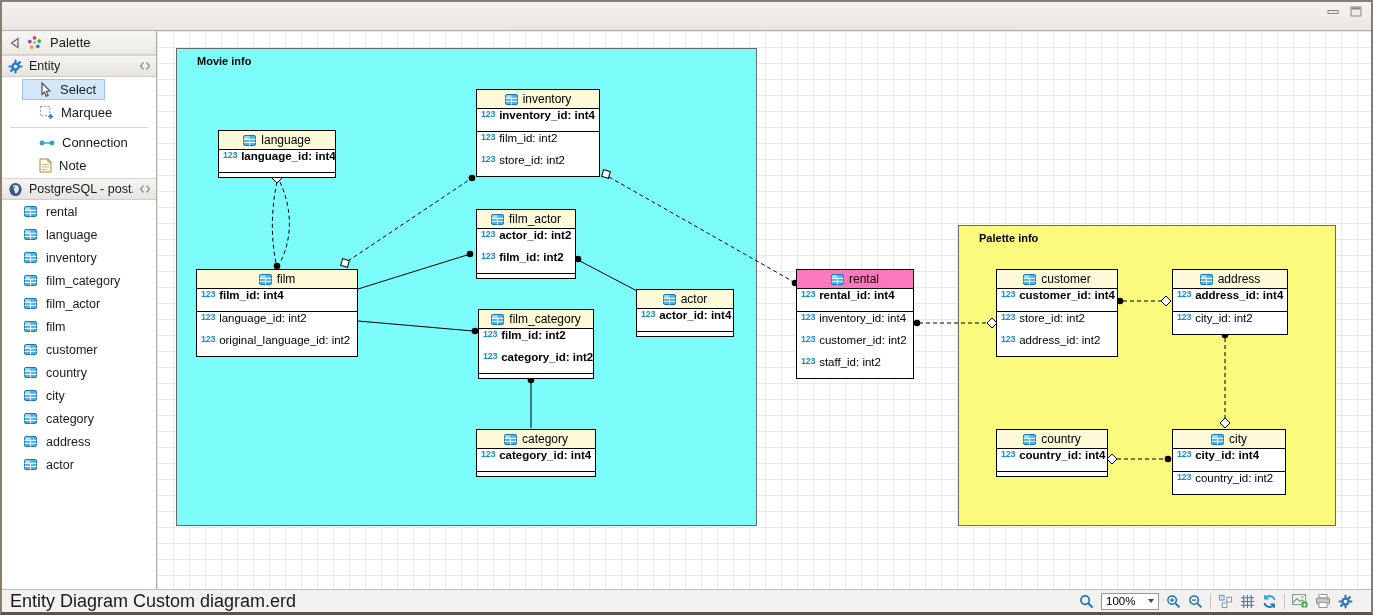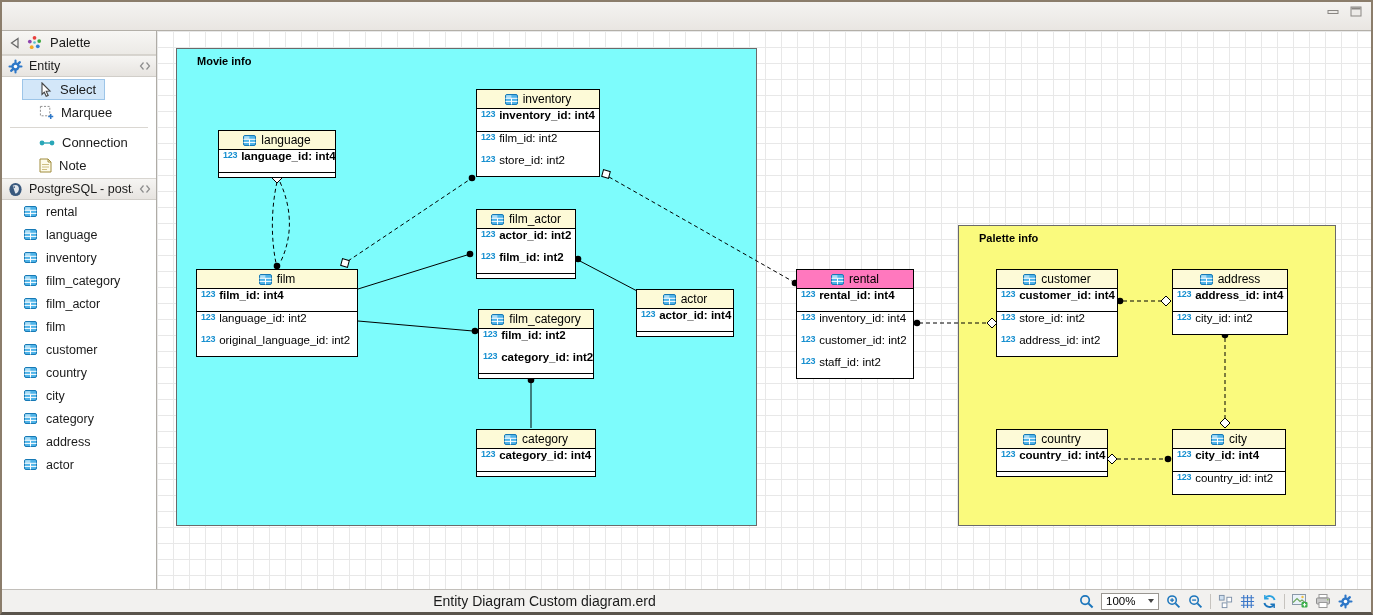--- a/index.html
+++ b/index.html
@@ -46,21 +46,21 @@
   .conn-svg path.dashed { stroke-dasharray:4,3; }
   .entity { position:absolute; z-index:3; background:#fff; border:1px solid #000; font-size:11.5px; }
   .ent-header { height:19px; display:flex; align-items:center; justify-content:center; gap:5px; border-bottom:1px solid #000; font-size:12px; }
   .ent-pk { border-bottom:1px solid #000; }
   .col-row { height:22px; display:flex; padding:0 5px 0 4px; white-space:nowrap; }
   .col-prefix { color:#168FD0; font-size:9px; font-weight:bold; margin-right:4px; letter-spacing:-0.3px; }
   .col-row.pk .col-label { font-weight:bold; }
   .ent-footer { height:4px; }
   
   .statusbar { position:relative; height:23px; background:#F2F1EF; border-top:1px solid #C2BFBA; display:flex; align-items:center; }
-  .status-text { padding-left:8px; font-size:14px; color:#1a1a1a; flex:1;text-align:center; }
+  .status-text { padding-left:8px; font-size:18px; color:#1a1a1a; flex:1; }
   .status-right { display:flex; align-items:center; gap:7px; padding-right:18px; }
   .zoom-box { width:58px; height:17px; background:#fff; border:1px solid #9A9792; display:flex; align-items:center; justify-content:space-between; padding:0 4px; font-size:11.5px; }
   .drop-arrow { width:0; height:0; border-left:3.5px solid transparent; border-right:3.5px solid transparent; border-top:4px solid #444; }
   .vsep { width:1px; height:15px; background:#C6C3BE; }
 </style>
 </head>
 <body>
 
 <div class="window">
 

